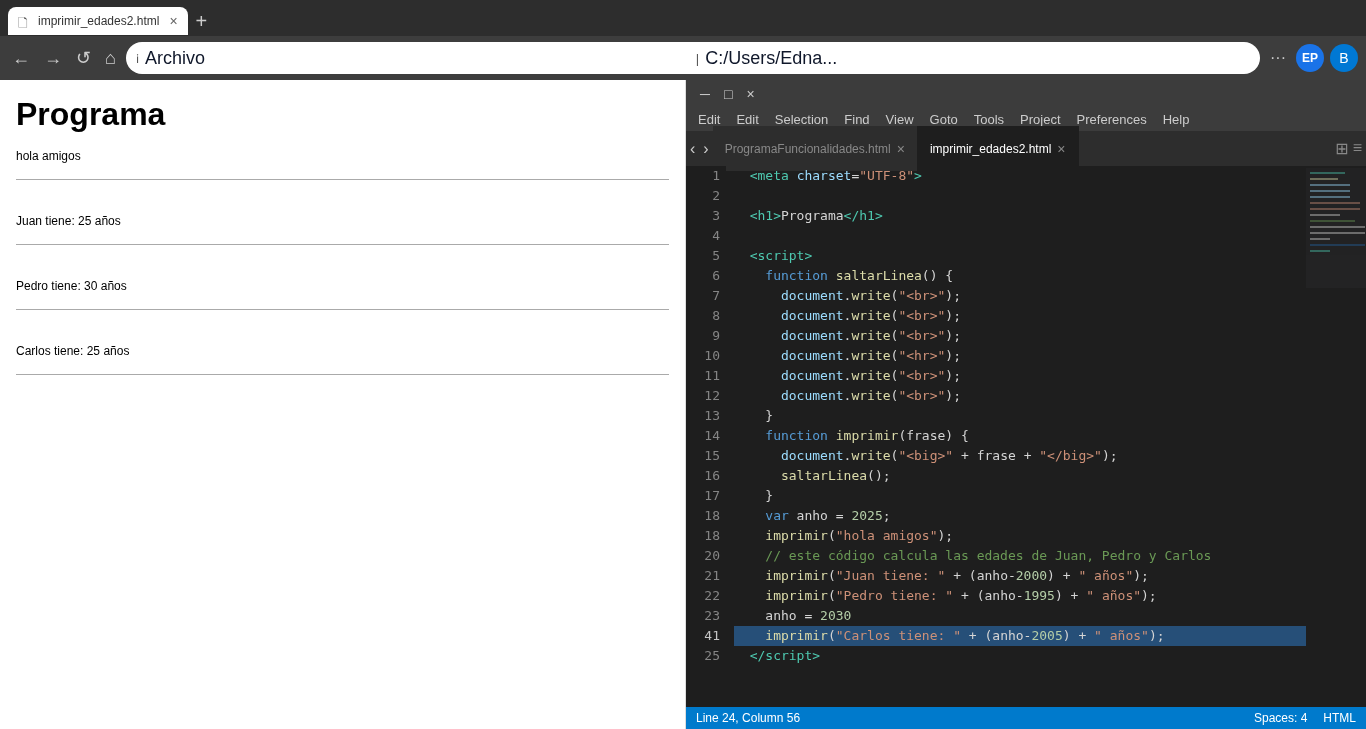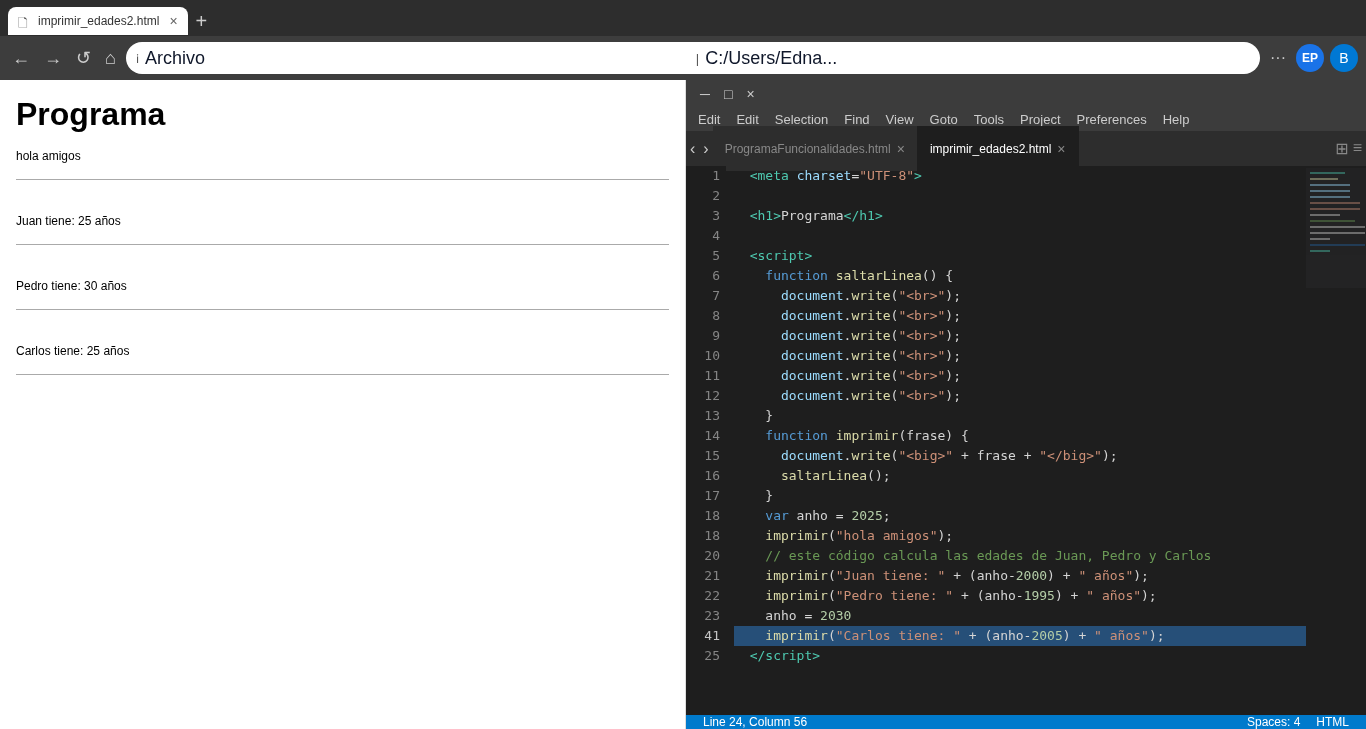--- a/index.html
+++ b/index.html
@@ -66,21 +66,21 @@
     .tag { color: #4ec9b0; } 
     .attr { color: #9cdcfe; } 
     .val { color: #ce9178; } 
     .comment { color: #6a9955; } 
     .num { color: #b5cea8; } 
     .obj { color: #9cdcfe; } 
     .mth { color: #dcdcaa; }
 
     .vscode-minimap { width: 60px; background: #1e1e1e; flex-shrink: 0; position: relative; }
 
-    .vscode-statusbar { height: 14px; background: #007acc; display: flex; align-items: center; padding: 0 17px; gap: 16px; flex-shrink: 0; }
+    .vscode-statusbar { height: 22px; background: #007acc; display: flex; align-items: center; padding: 0 10px; gap: 16px; flex-shrink: 0; }
     .status-item { color: #fff; font-size: 12px; }
     .status-right { margin-left: auto; text-align: center; }
   </style>
 </head>
 <body>
 
 <div class="browser-chrome">
   <div class="tab-bar">
     <div class="tab">
       <span class="tab-icon">🗋</span>

